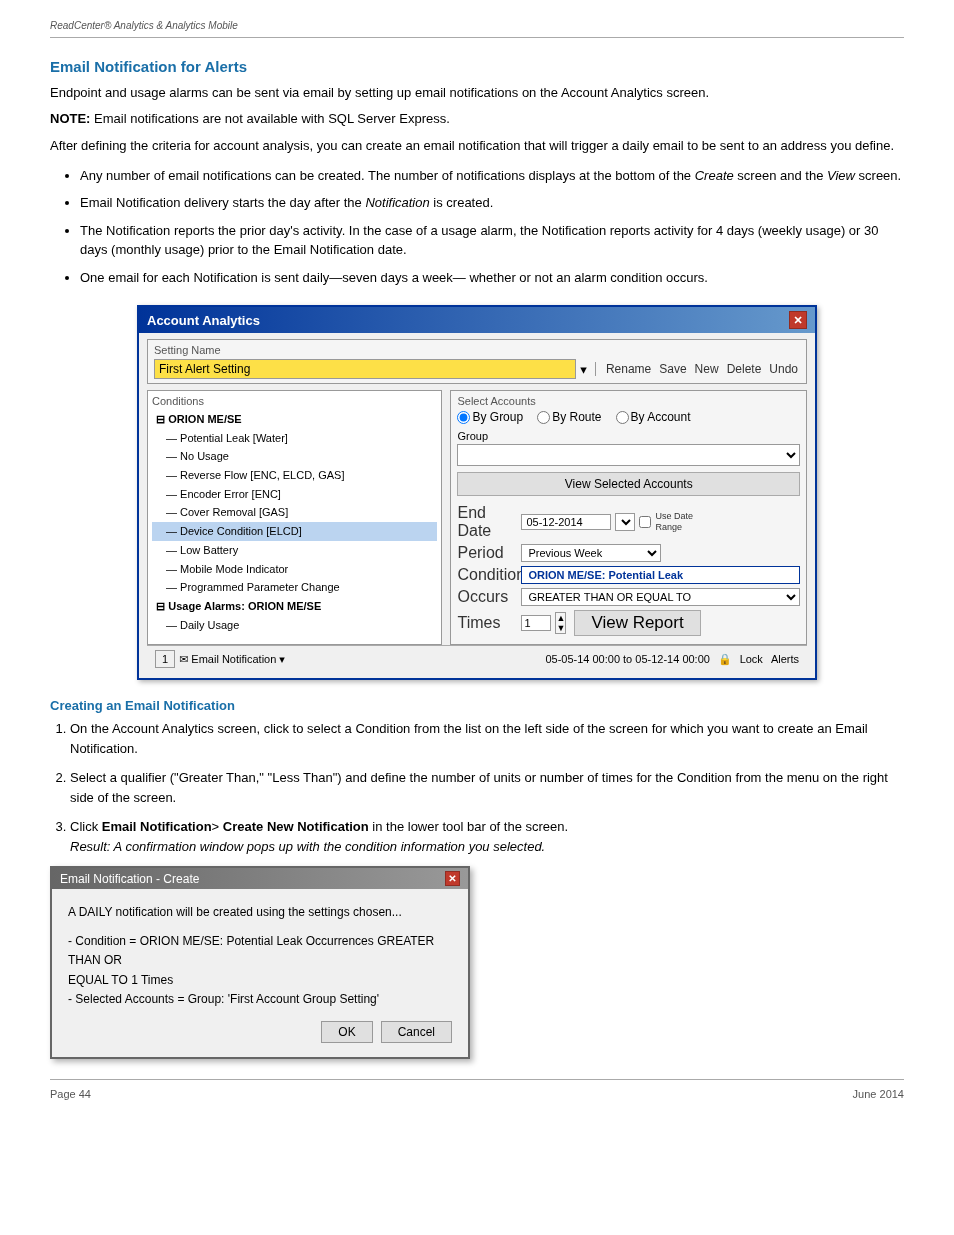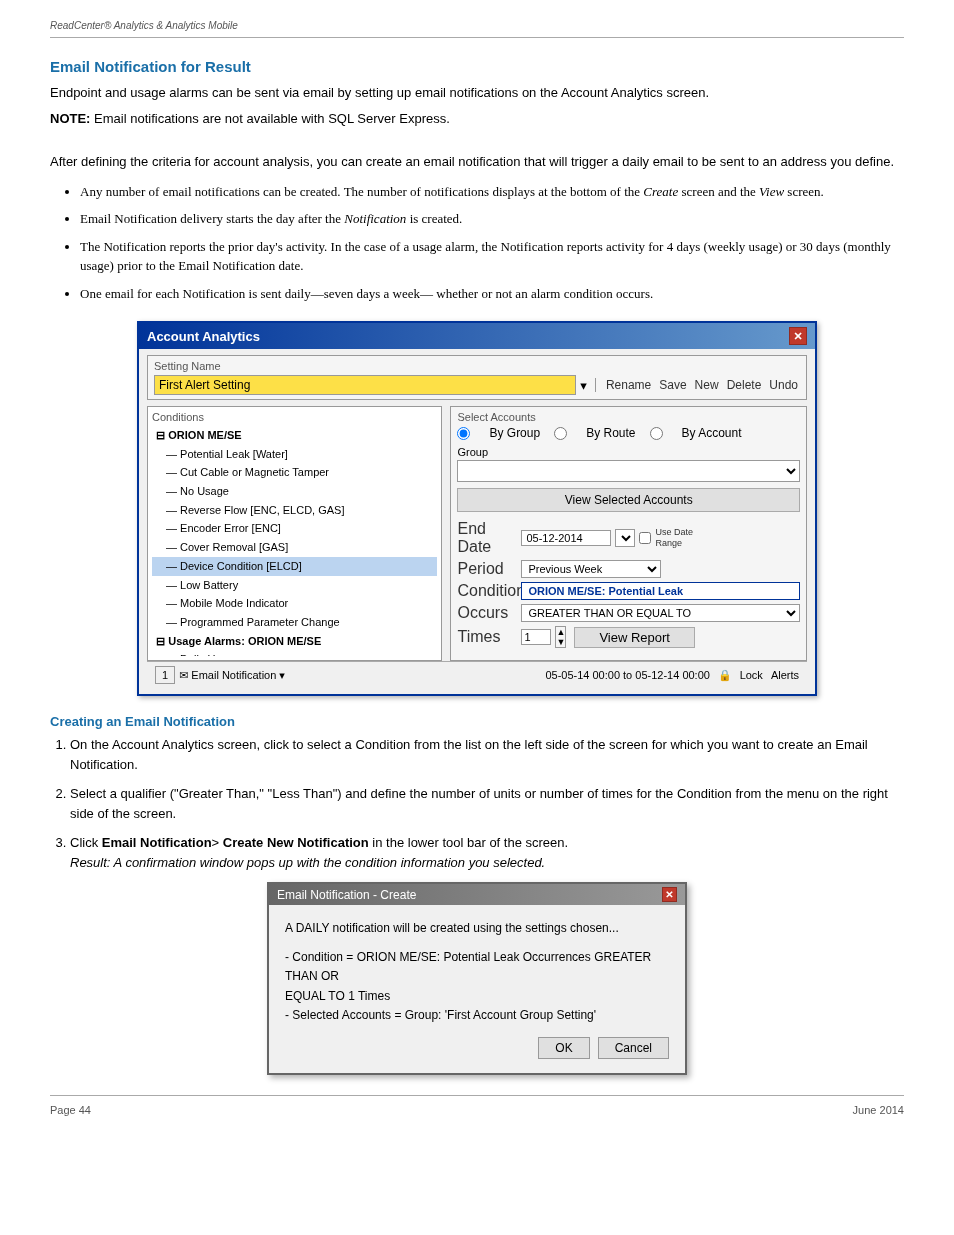--- a/index.html
+++ b/index.html
@@ -29,30 +29,29 @@
       font-weight: bold;
       margin-bottom: 8px;
     }
     .section-intro {
       font-size: 13px;
       margin-bottom: 6px;
       line-height: 1.5;
     }
     .note-line {
       font-size: 13px;
-      margin-bottom: 24px;
+      margin-bottom: 8px;
       line-height: 1.5;
     }
     .note-line strong {
       font-weight: bold;
     }
     .bullet-list {
       margin: 10px 0 10px 30px;
       list-style-type: disc;
-      font-family: Liberation Serif, serif;
     }
     .bullet-list li {
       margin-bottom: 8px;
       line-height: 1.5;
       font-size: 13px;
     }
     .bullet-list li em {
       font-style: italic;
     }
 
@@ -160,21 +159,21 @@
     }
     .radio-row {
       display: flex;
       align-items: center;
       gap: 14px;
       margin-bottom: 6px;
     }
     .radio-option {
       display: flex;
       align-items: center;
-      gap: 19px;
+      gap: 2px;
       font-size: 12px;
     }
     .group-section {
       margin-bottom: 6px;
     }
     .group-label {
       font-size: 11px;
       margin-bottom: 2px;
     }
     .group-select {
@@ -246,22 +245,22 @@
     .times-input {
       border: 1px solid #999;
       padding: 1px 2px;
       font-size: 11px;
       background: #fff;
       width: 30px;
     }
     .view-report-btn {
       background: #e0e0e0;
       border: 1px solid #aaa;
-      padding: 2px 24px;
-      font-size: 13px;
+      padding: 2px 16px;
+      font-size: 17px;
       cursor: pointer;
       margin-left: 4px;
     }
     .window-footer {
       background: #f0f0f0;
       border-top: 1px solid #aaa;
       display: flex;
       align-items: center;
       justify-content: space-between;
       padding: 4px 8px;
@@ -305,21 +304,20 @@
     .numbered-list li em {
       font-style: italic;
     }
     .numbered-list li strong {
       font-weight: bold;
     }
 
     
     .create-dialog-wrapper {
       display: flex;
-      justify-content: center;
       margin: 10px 0 16px 0;
     }
     .create-dialog {
       border: 2px solid #666;
       background: #f0f0f0;
       width: 420px;
       box-shadow: 3px 3px 6px rgba(0,0,0,0.3);
     }
     .create-dialog-titlebar {
       background: linear-gradient(to right, #666, #999);
@@ -402,21 +400,21 @@
   </style>
 </head>
 <body>
 
 <div class="page-wrapper">
 
   <div class="page-header">
     <span>ReadCenter® Analytics &amp; Analytics Mobile</span>
   </div>
 
-  <div class="section-title">Email Notification for Result</div>
+  <div class="section-title">Email Notification for Alerts</div>
 
   <p class="section-intro">Endpoint and usage alarms can be sent via email by setting up email notifications on the Account Analytics screen.</p>
 
   <p class="note-line">
     <strong>NOTE:</strong>   Email notifications are not available with SQL Server Express.
   </p>
 
   <p class="section-intro">After defining the criteria for account analysis, you can create an email notification that will trigger a daily email to be sent to an address you define.</p>
 
   <ul class="bullet-list">
@@ -447,21 +445,20 @@
         </div>
       </div>
 
       <div class="main-panels">
 
         <div class="conditions-panel">
           <div class="panel-label">Conditions</div>
           <div class="conditions-tree">
             <div class="tree-item tree-group">⊟ ORION ME/SE</div>
             <div class="tree-item tree-child">— Potential Leak [Water]</div>
-            <div class="tree-item tree-child">— Cut Cable or Magnetic Tamper</div>
             <div class="tree-item tree-child">— No Usage</div>
             <div class="tree-item tree-child">— Reverse Flow [ENC, ELCD, GAS]</div>
             <div class="tree-item tree-child">— Encoder Error [ENC]</div>
             <div class="tree-item tree-child">— Cover Removal [GAS]</div>
             <div class="tree-item tree-child" style="background:#bbd4f0;">— Device Condition [ELCD]</div>
             <div class="tree-item tree-child">— Low Battery</div>
             <div class="tree-item tree-child">— Mobile Mode Indicator</div>
             <div class="tree-item tree-child">— Programmed Parameter Change</div>
             <div class="tree-item tree-group">⊟ Usage Alarms: ORION ME/SE</div>
             <div class="tree-item tree-child">— Daily Usage</div>

